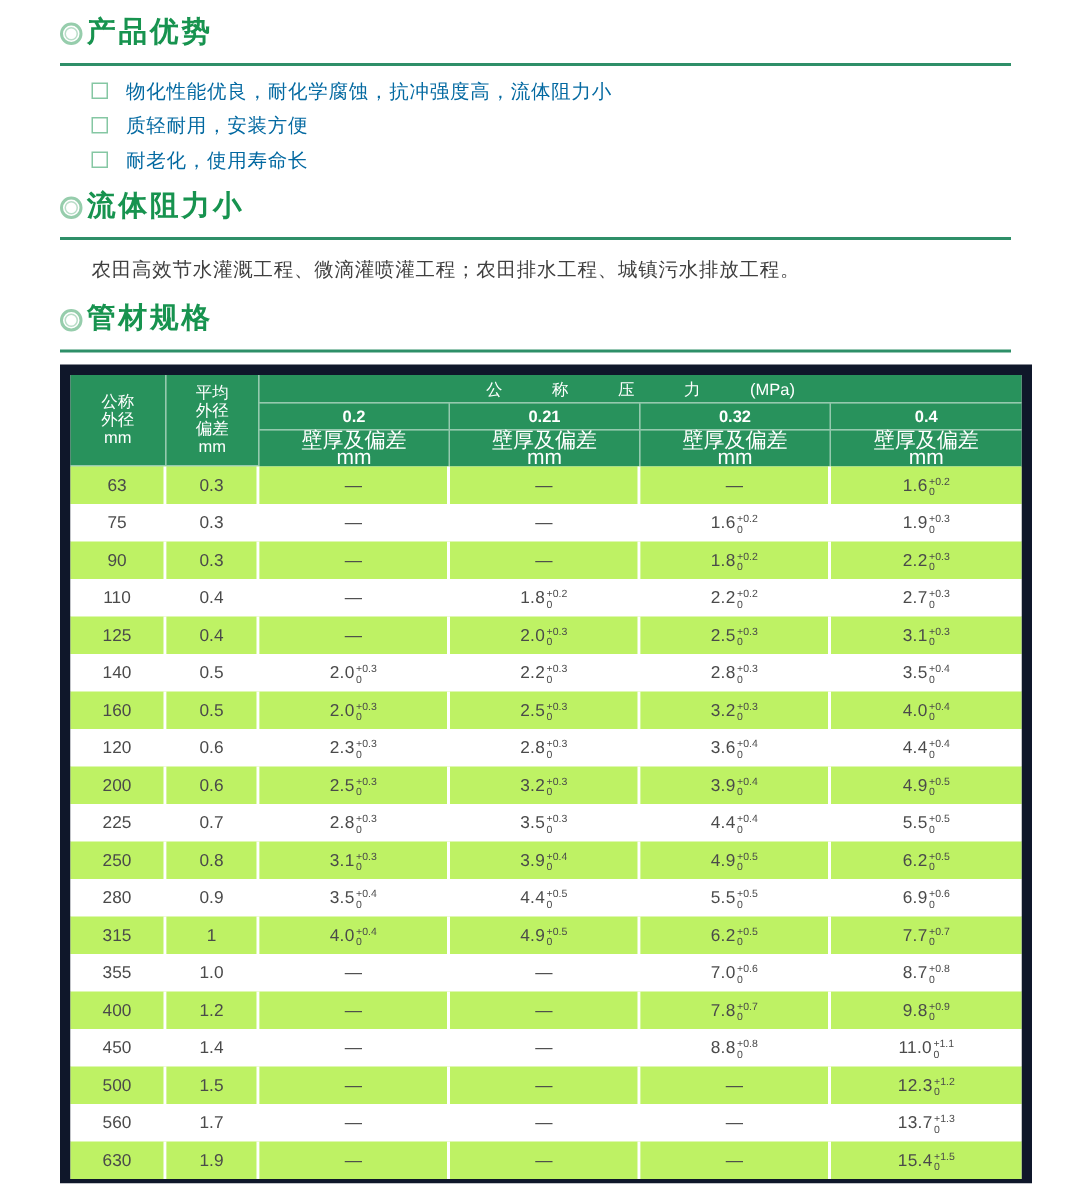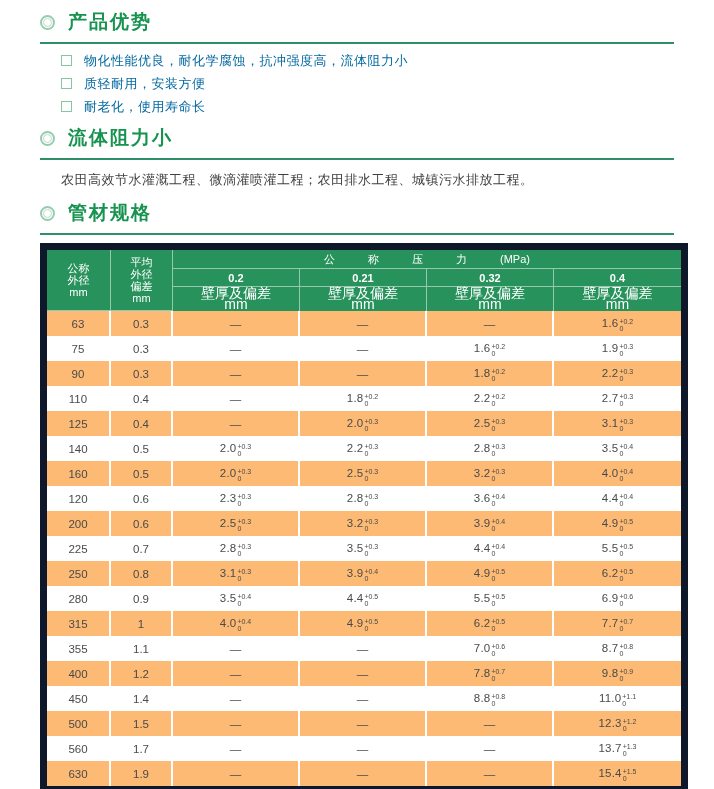--- a/index.html
+++ b/index.html
@@ -2,21 +2,21 @@
 <html><head>
 <meta charset="utf-8">
 <style>
   html,body{margin:0;padding:0;background:#ffffff;}
   .page{
     width:714px;height:789px;box-sizing:border-box;
     padding:10px 40px 0 40px;background:#fff;overflow:hidden;
     font-family:"Liberation Sans","DejaVu Sans",sans-serif;
   }
   
-  .sec-head{display:flex;align-items:center;gap:13px;height:24px;}
+  .sec-head{display:flex;align-items:center;gap:3px;height:24px;}
   .ring{width:11px;height:11px;border:2px solid #96cdac;border-radius:50%;position:relative;flex:none;}
   .ring::after{content:"";position:absolute;inset:1px;border:1.5px solid #b9ddc8;border-radius:50%;}
   .sec-title{font-size:19px;font-weight:bold;color:#17934f;letter-spacing:2px;line-height:24px;}
   .rule{height:2px;background:#2e8f68;margin-top:8px;}
   
   .bullets{list-style:none;margin:9px 0 0 0;padding:0 0 0 21px;}
   .bullets li{display:flex;align-items:center;gap:12px;height:15px;margin-bottom:8px;}
   .bullets li:last-child{margin-bottom:0;}
   .sq{width:9px;height:9px;border:1.5px solid #85c7a3;background:#fff;flex:none;}
   .b-text{font-size:13px;color:#0369a1;letter-spacing:0.5px;}
@@ -39,21 +39,21 @@
   th.pressure-title{height:18px;font-size:12px;}
   tr.press-vals th{height:17px;font-weight:bold;}
   tr.wall-row th{height:24px;border-bottom:none;white-space:pre-line;line-height:11px;font-size:14px;}
   th.rowspan-head{white-space:pre-line;line-height:12px;font-size:11px;border-bottom:none;}
   table.spec td{
     height:25px;text-align:center;vertical-align:middle;
     font-size:11.5px;color:#4a4a4a;background:#ffffff;
     border-right:2px solid #ffffff;padding:0;
   }
   table.spec td:last-child{border-right:none;}
-  tr.alt td{background:#fdba74;border-right-color:#ffffff;}
+  tr.alt td{background:#bef264;border-right-color:#ffffff;}
   td .val{display:inline-block;letter-spacing:0.2px;}
   td .tol{
     display:inline-flex;flex-direction:column;align-items:flex-start;
     font-size:7px;line-height:7px;margin-left:1px;vertical-align:middle;
     transform:translateY(1px);color:#4a4a4a;
   }
   td.dash{color:#5a5a5a;font-size:12px;}
 </style>
 </head>
 <body>
@@ -363,21 +363,21 @@
                 <span>+0.5</span>
                 <span>0</span>
               </span></td>
             <td><span class="val">7.7</span><span class="tol">
                 <span>+0.7</span>
                 <span>0</span>
               </span></td>
           </tr>
           <tr>
             <td>355</td>
-            <td>1.1</td>
+            <td>1.0</td>
             <td class="dash">—</td>
             <td class="dash">—</td>
             <td><span class="val">7.0</span><span class="tol">
                 <span>+0.6</span>
                 <span>0</span>
               </span></td>
             <td><span class="val">8.7</span><span class="tol">
                 <span>+0.8</span>
                 <span>0</span>
               </span></td>

